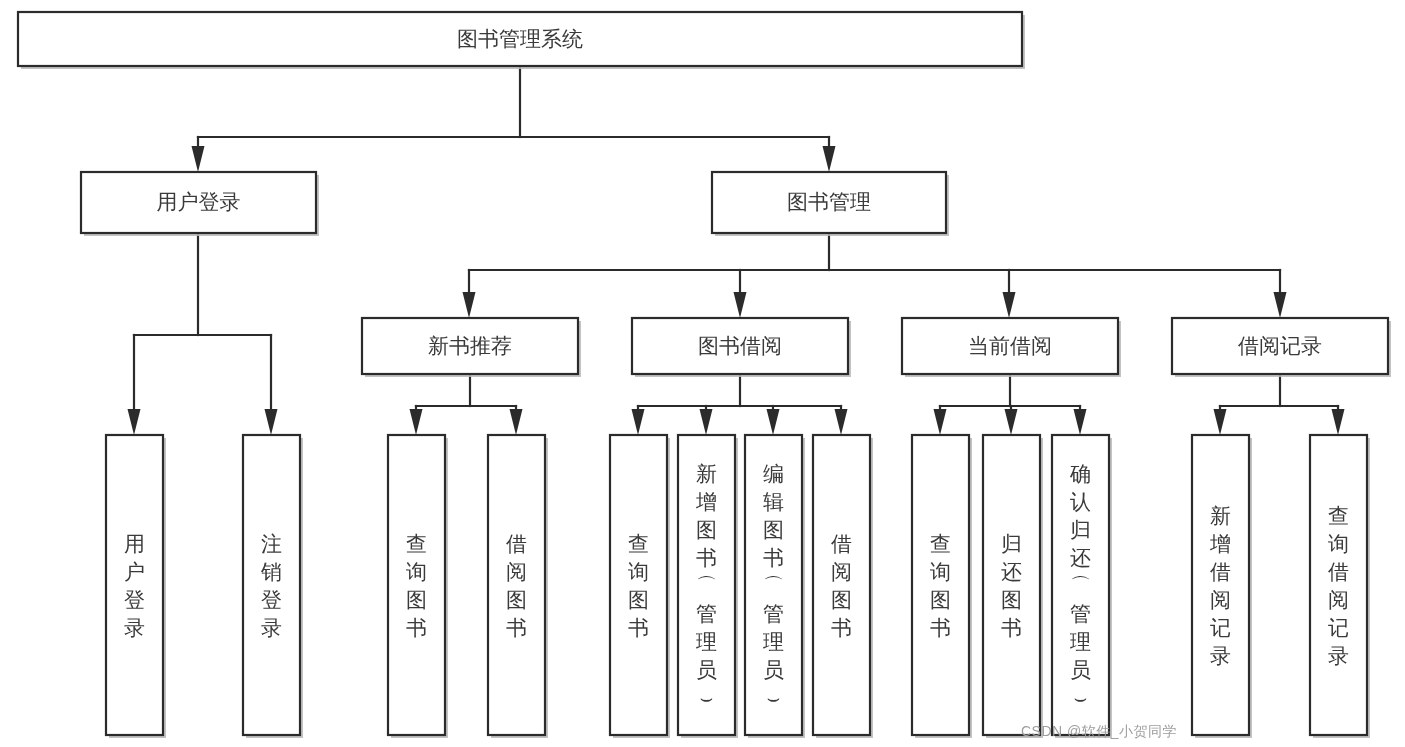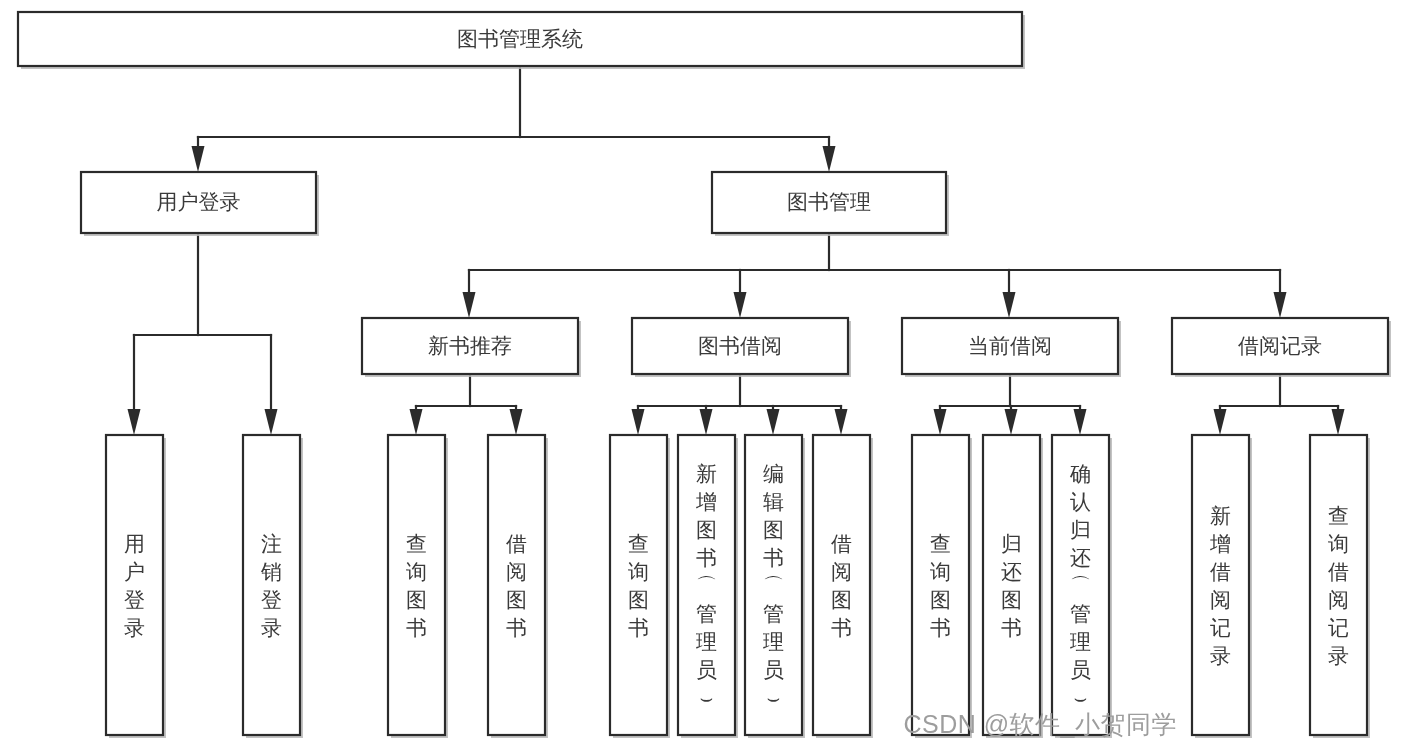--- a/index.html
+++ b/index.html
@@ -57,21 +57,21 @@
     font-family: "Liberation Sans", "DejaVu Sans", sans-serif;
     fill: #3a3a3a;
     font-size: 21px;
     text-anchor: middle;
   }
   .watermark {
     position: absolute;
     right: 8px;
     bottom: 6px;
     font-family: "Liberation Sans", "DejaVu Sans", sans-serif;
-    font-size: 25px;
+    font-size: 14px;
     color: #9d9d9d;
     white-space: nowrap;
     letter-spacing: 0.5px;
     pointer-events: none;
   }
 </style>
 </head>
 <body>
 
 <div id="diagram-root">

